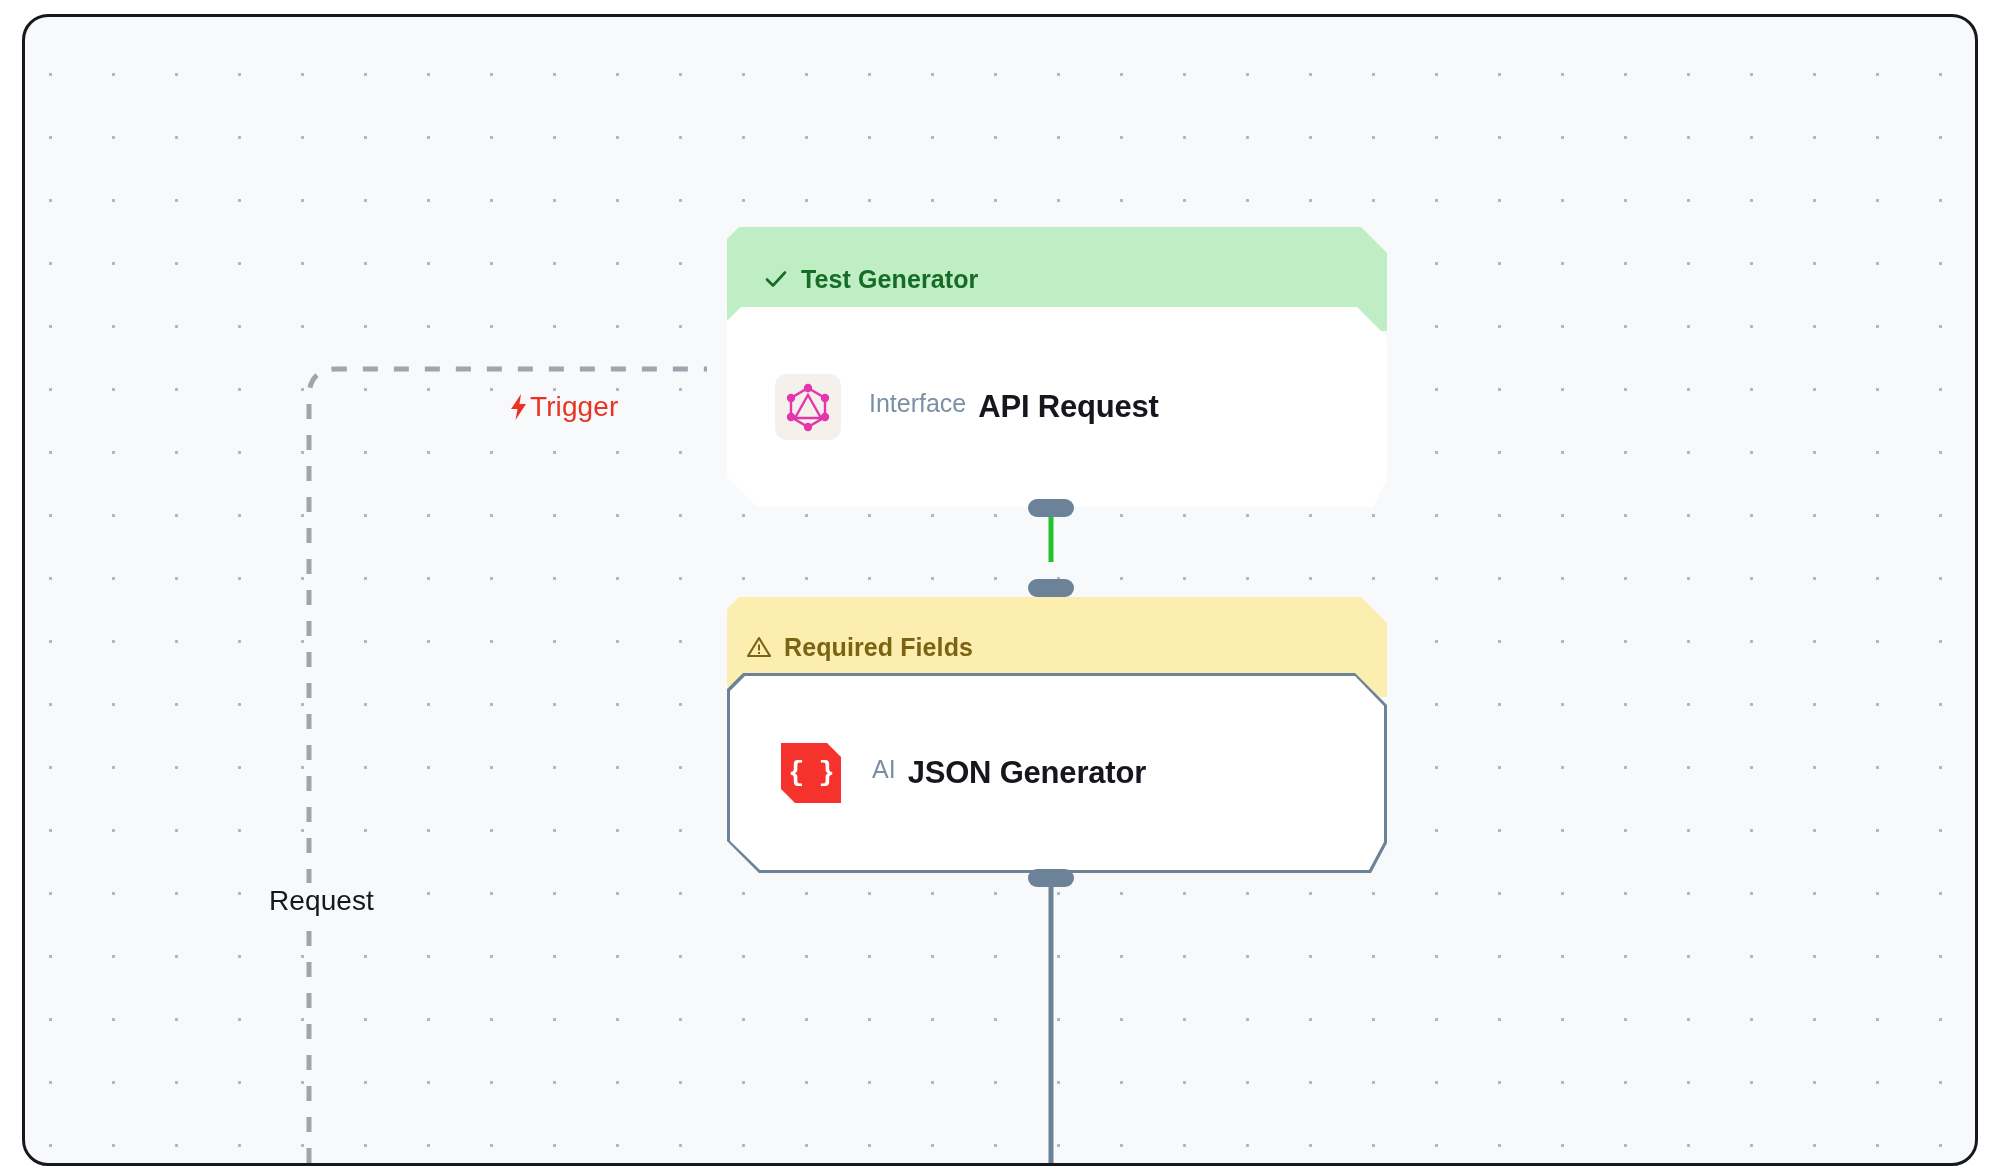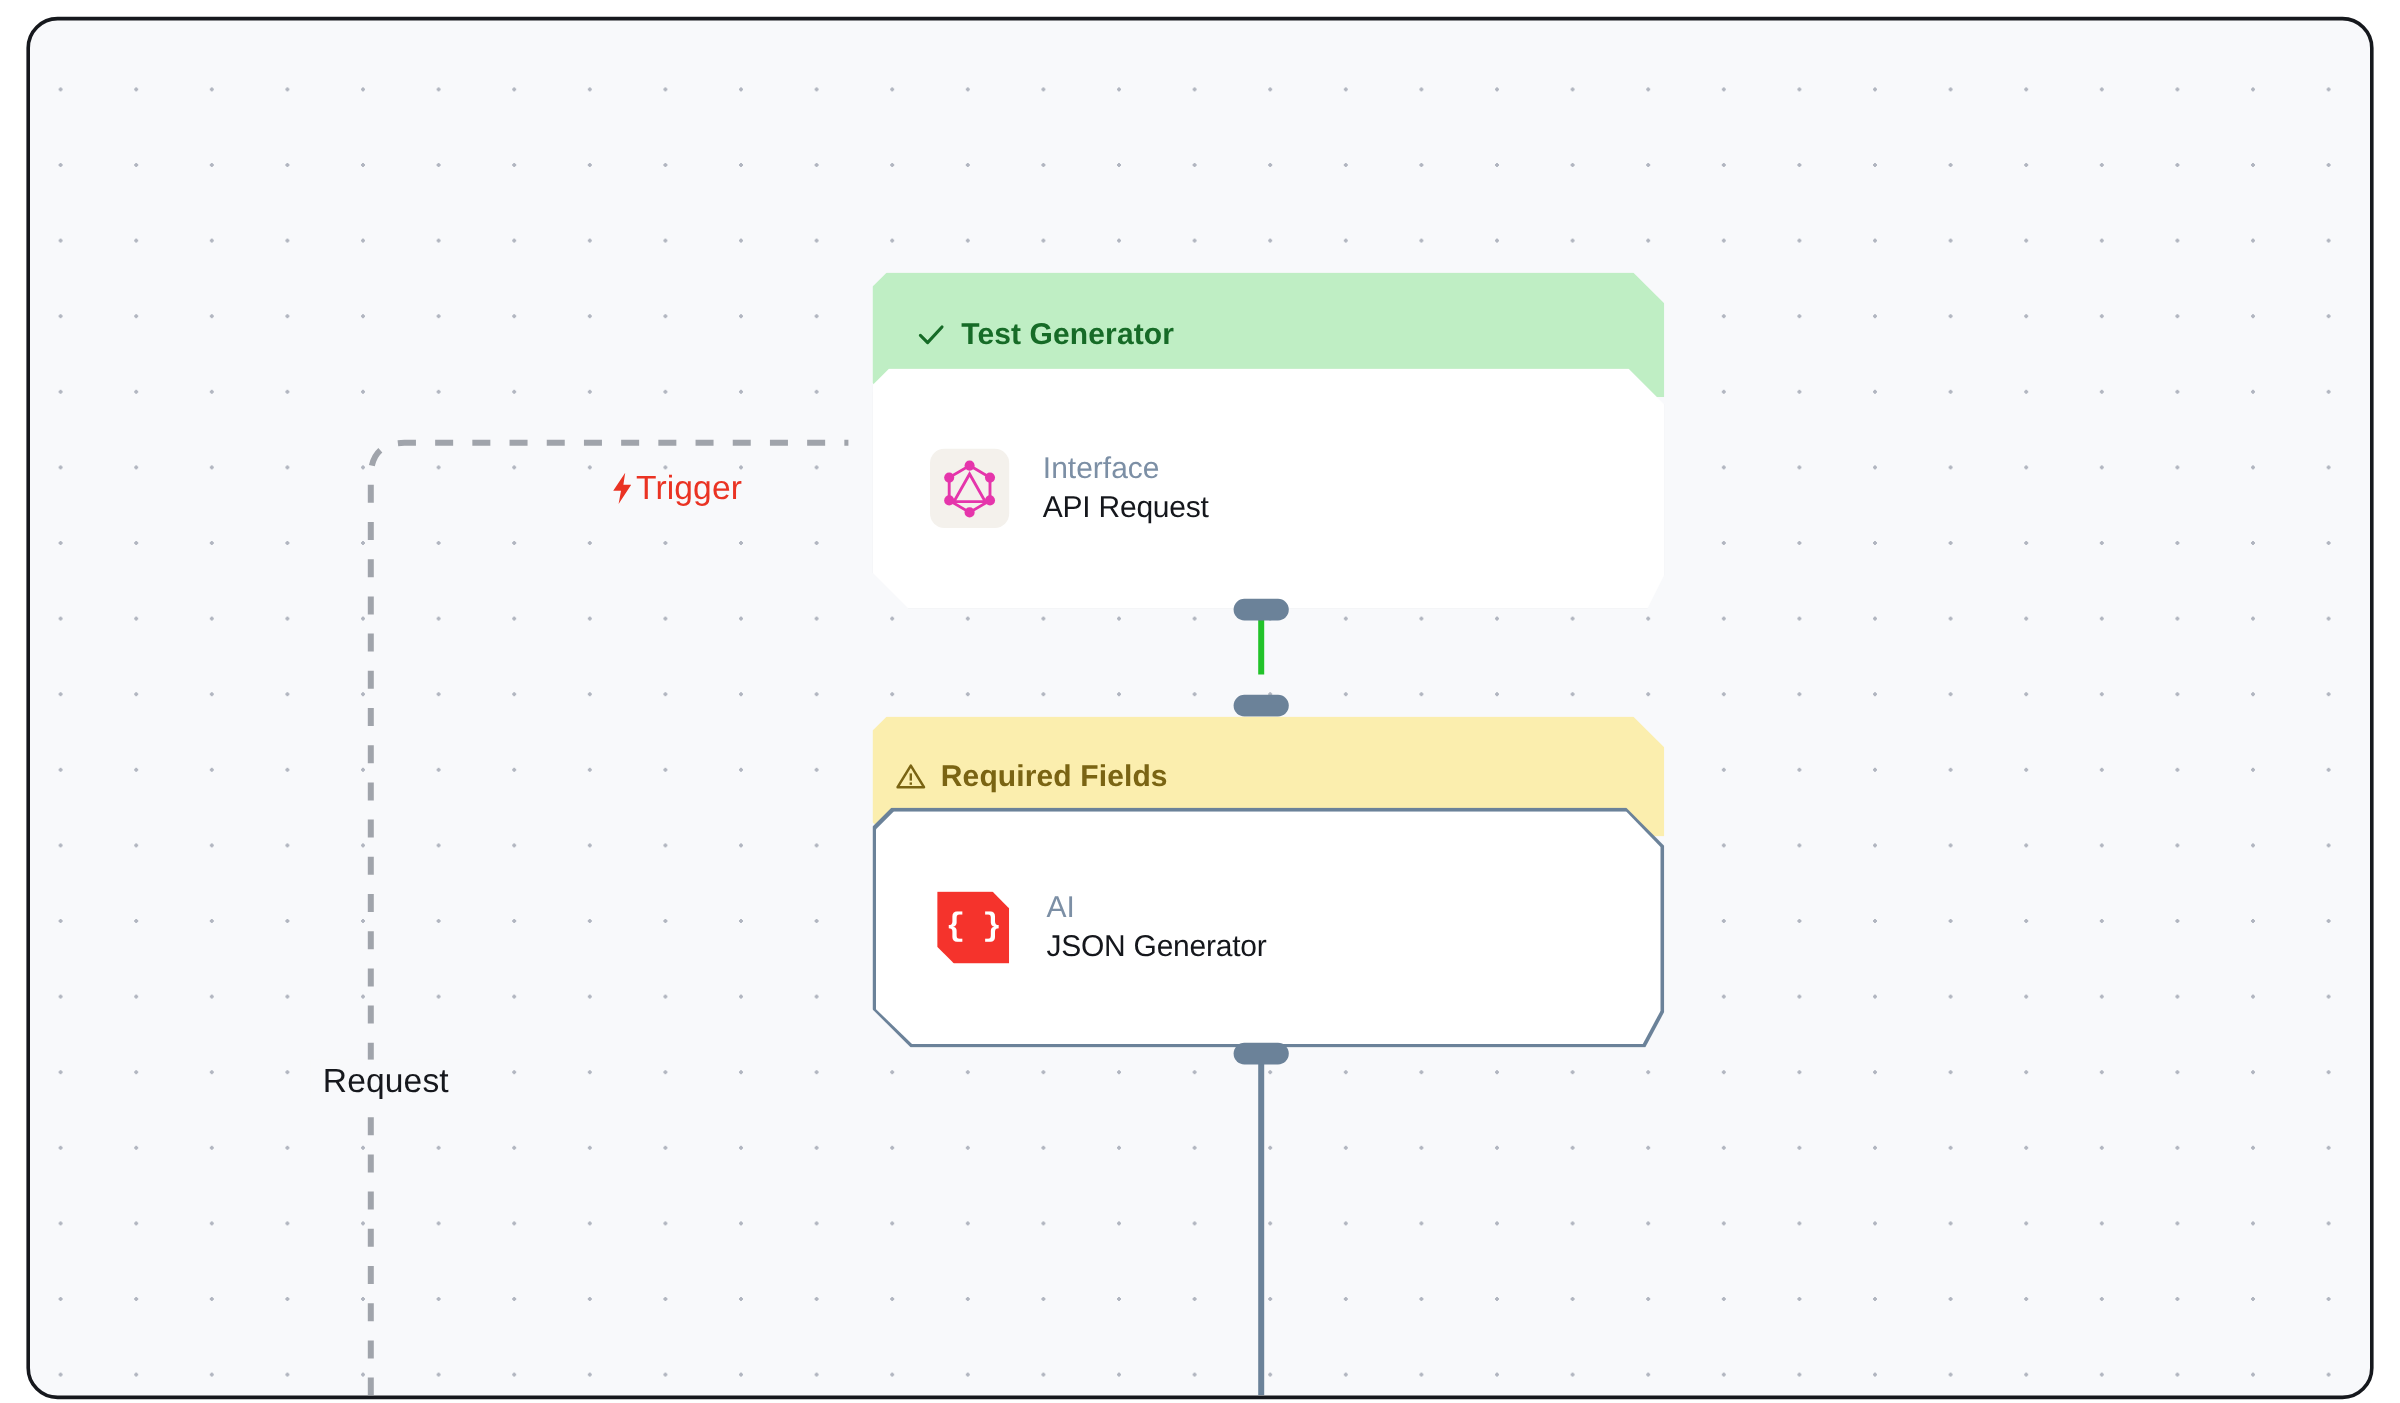--- a/index.html
+++ b/index.html
@@ -190,31 +190,31 @@
     align-items: center;
     justify-content: center;
     color: #ffffff;
     font-family: "Liberation Mono", monospace;
     font-size: 27px;
     font-weight: 700;
     letter-spacing: -1px;
     box-shadow: 0 0 22px 7px rgba(245,51,44,.55);
   }
 
-  .node-text { display: flex; flex-direction: column; gap: 1px; }
+  .node-text { display: flex; flex-direction: row; gap: 12px; }
   .node-kind {
     font-size: 25px;
     color: #7c8fa5;
     font-weight: 400;
     line-height: 1.25;
   }
   .node-title {
-    font-size: 25px;
+    font-size: 31px;
     color: #15171c;
-    font-weight: 400;
+    font-weight: 700;
     letter-spacing: -.2px;
     line-height: 1.25;
   }
 
   
   .handle {
     position: absolute;
     width: 46px;
     height: 18px;
     background: #6b8299;

